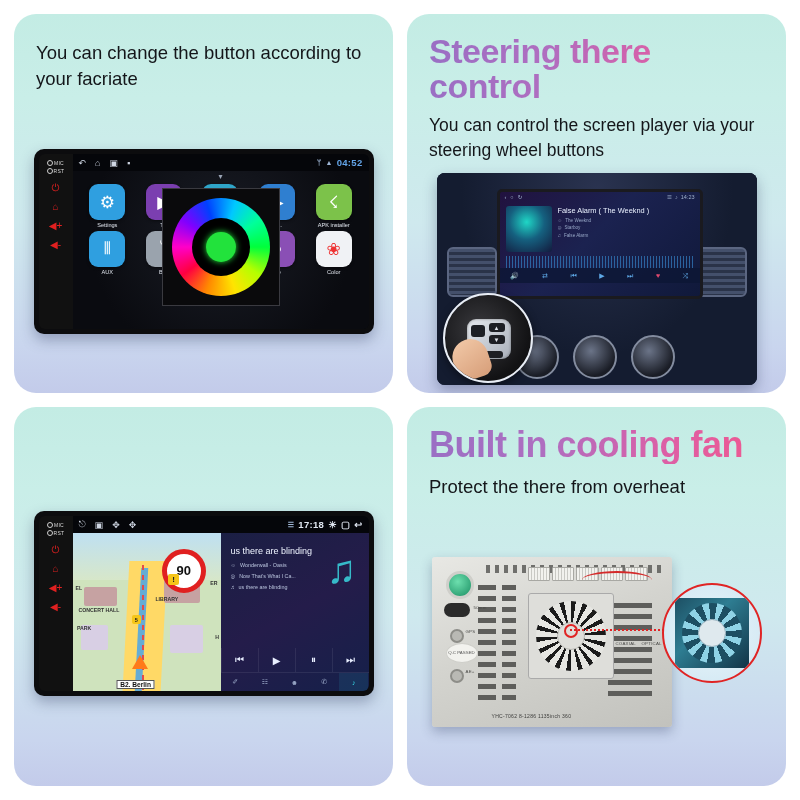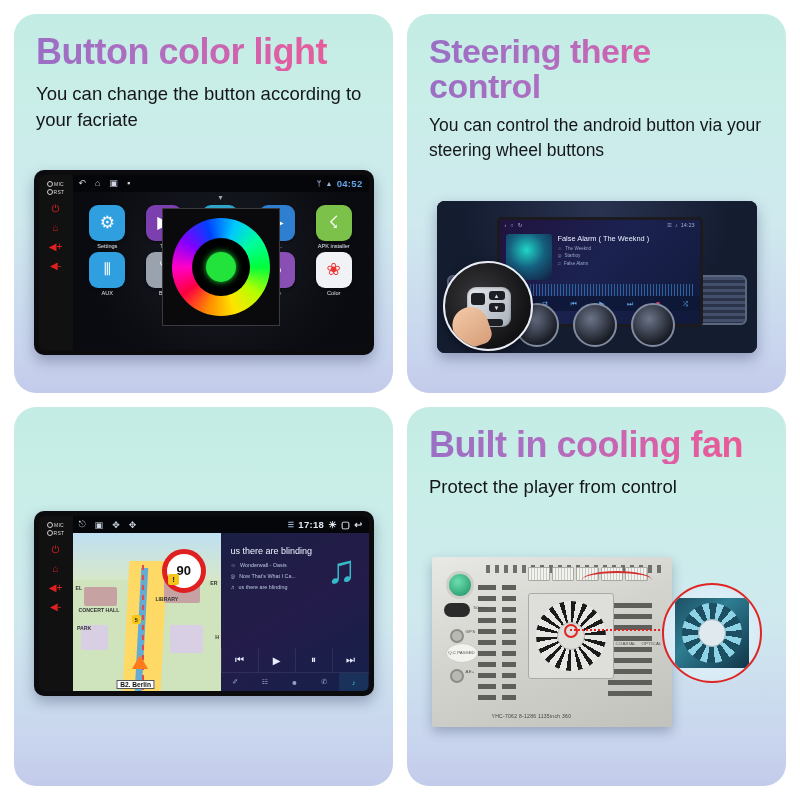--- a/index.html
+++ b/index.html
@@ -45,21 +45,21 @@
 
   .wheelbox{position:absolute;left:50%;top:53%;transform:translate(-50%,-50%);
             width:116px;height:116px;background:#0a0a0c;border:1px solid #3a3a40;display:flex;align-items:center;justify-content:center;}
   .ring{width:98px;height:98px;border-radius:50%;
         background:conic-gradient(from 90deg,#00ff3c,#b4ff00,#ffe400,#ff8a00,#ff0040,#ff00c8,#8000ff,#0040ff,#00c8ff,#00ff9a,#00ff3c);
         display:flex;align-items:center;justify-content:center;}
   .ring-in{width:58px;height:58px;border-radius:50%;background:#000;display:flex;align-items:center;justify-content:center;}
   .ring-core{width:30px;height:30px;border-radius:50%;background:#22e23c;box-shadow:0 0 6px #22e23c;}
 
   
-  .dash{position:relative;width:320px;height:152px;border-radius:8px;overflow:hidden;
+  .dash{position:relative;width:320px;height:212px;border-radius:8px;overflow:hidden;
         background:linear-gradient(180deg,#16203a 0%,#1d2840 40%,#2b3550 100%);box-shadow:0 6px 14px rgba(40,50,90,.35);}
   .dash-top{position:absolute;inset:0;background:
         radial-gradient(ellipse at 50% 8%,#2a3350 0%,#141c30 60%),
         linear-gradient(180deg,#121a2c 0%,#27314b 100%);}
   .vent{position:absolute;width:46px;height:46px;border-radius:6px;background:repeating-linear-gradient(180deg,#44506b 0 3px,#2a3348 3px 6px);border:2px solid #5b6681;}
   .vent.l{left:10px;top:74px;} .vent.r{right:10px;top:74px;}
   .player{position:absolute;left:60px;top:16px;width:200px;height:104px;border-radius:5px;overflow:hidden;
           background:linear-gradient(135deg,#21123f 0%,#1b2250 45%,#10193a 100%);border:3px solid #1a1a1f;}
   .pl-bar{height:10px;display:flex;align-items:center;gap:4px;padding:0 5px;color:#9fb0cc;font-size:5.5px;}
   .pl-right{margin-left:auto;display:flex;gap:3px;align-items:center;}
@@ -146,21 +146,20 @@
   .dashline{position:absolute;left:138px;top:82px;width:150px;border-top:2px dotted #e02424;}
   .dotmark{position:absolute;left:132px;top:77px;width:10px;height:10px;border:2px solid #e02424;border-radius:50%;}
 </style>
 </head>
 <body>
 
 <div class="page">
 <div class="grid">
 
   <div class="card">
-    <div class="title t-big">Button color light</div>
     <div class="desc">You can change the button according to your facriate</div>
     <div class="media">
       <div class="unit">
         <div class="unit-bezel">
           <div class="bzlab">MIC</div>
           <div class="bzlab">RST</div>
           <div class="bzicon">⏻</div>
           <div class="bzicon">⌂</div>
           <div class="bzicon">◀+</div>
           <div class="bzicon">◀-</div>
@@ -234,21 +233,21 @@
               </div>
             </div>
           </div>
         </div>
       </div>
     </div>
   </div>
 
   <div class="card">
     <div class="title t-two">Steering there control</div>
-    <div class="desc small">You can control the android button via your steering wheel buttons</div>
+    <div class="desc small">You can control the screen player via your steering wheel buttons</div>
     <div class="media">
       <div class="dash">
         <div class="dash-top"></div>
         <div class="vent l"></div>
         <div class="vent r"></div>
         <div class="player">
           <div class="pl-bar">
             <span>‹</span>
             <span>○</span>
             <span>↻</span>
@@ -383,21 +382,21 @@
               </div>
             </div>
           </div>
         </div>
       </div>
     </div>
   </div>
 
   <div class="card">
     <div class="title t-big">Built in cooling fan</div>
-    <div class="desc">Protect the player from control</div>
+    <div class="desc">Protect the there from overheat</div>
     <div class="media">
       <div class="hw">
         <div class="board">
           <div class="slots"></div>
           <div class="conn">
                 <i></i>
                 <i></i>
                 <i></i>
                 <i></i>
                 <i></i>

